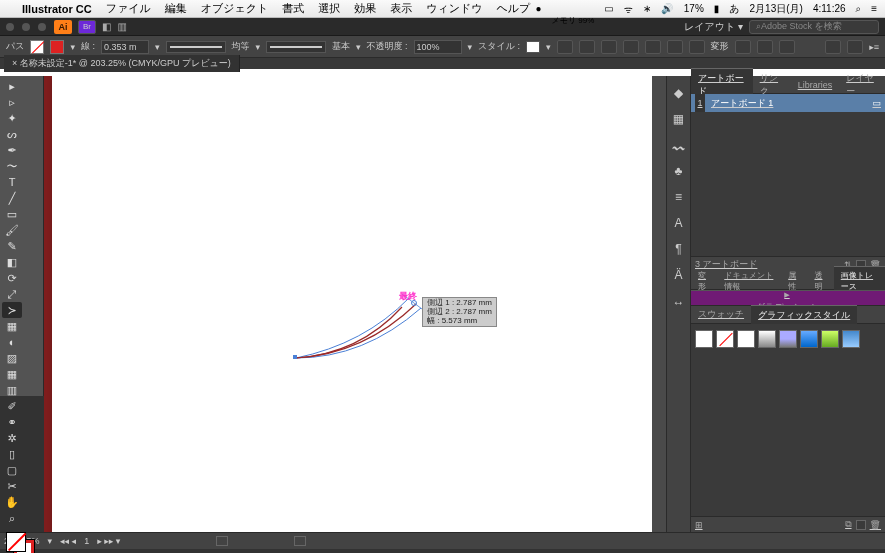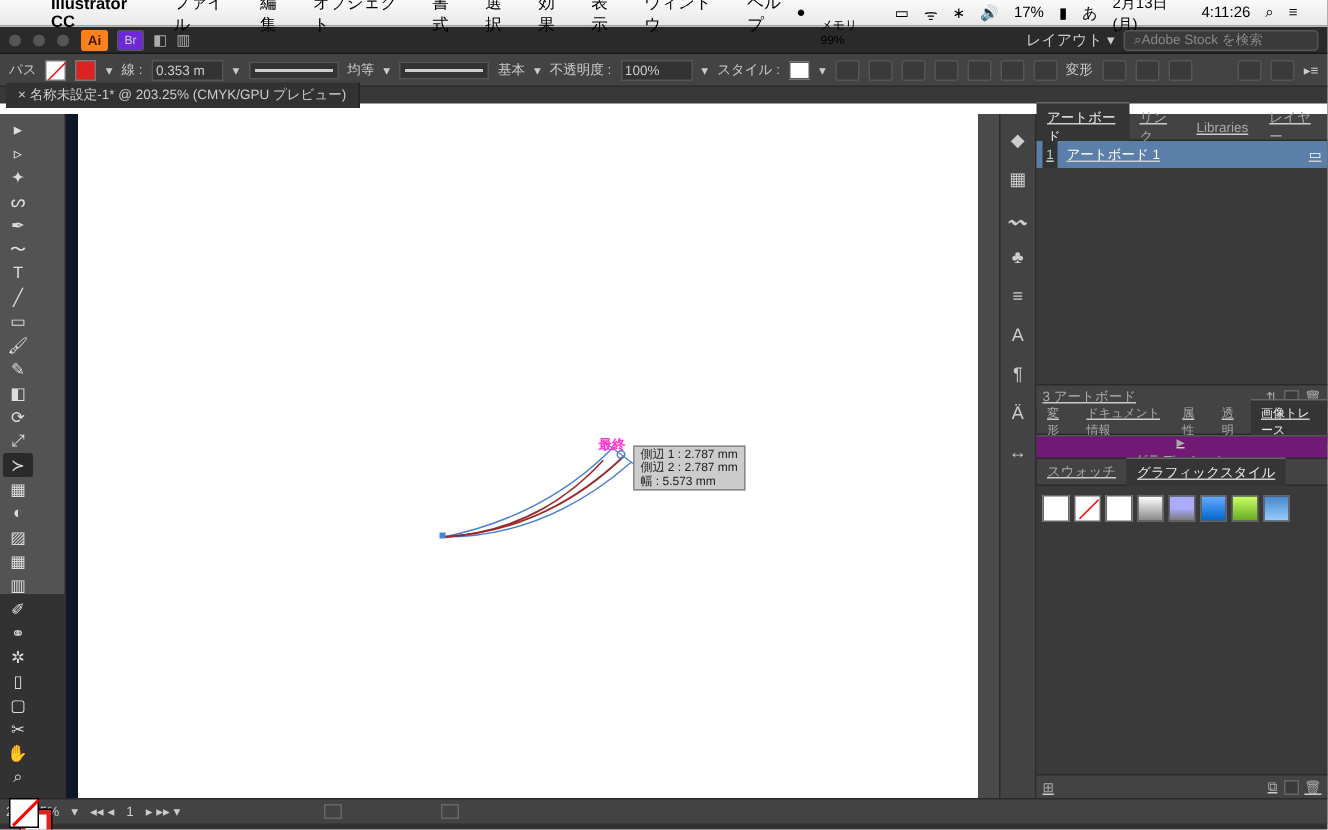--- a/index.html
+++ b/index.html
@@ -1,17 +1,17 @@
 <!DOCTYPE html>
 <html><head>
 <meta charset="utf-8">
 <style>
 * { margin: 0; padding: 0; box-sizing: border-box; font-family: "Hiragino Sans", sans-serif; }
 body { width: 885px; height: 553px; background: #323232; overflow: hidden; font-size: 10px; color: #ccc; }
-.menubar { height: 18px; background: linear-gradient(#fafafa,#e8e8e8); display: flex; align-items: center; padding: 0 20px; color: #000; font-size: 11px; border-bottom: 1px solid #bbb; }
+.menubar { height: 18px; background: linear-gradient(#fafafa,#e8e8e8); display: flex; align-items: center; padding: 0 8px; color: #000; font-size: 11px; border-bottom: 1px solid #bbb; }
 .menubar .left { display: flex; gap: 14px; align-items: center; }
 .menubar .right { margin-left: auto; display: flex; gap: 10px; align-items: center; font-size: 10px; }
 .menubar .apple { font-size: 13px; }
 .appbar { height: 18px; background: #2a2a2a; display: flex; align-items: center; padding: 0 6px; gap: 6px; border-bottom: 1px solid #1a1a1a; }
 .appbar .dot { width: 8px; height: 8px; border-radius: 50%; background: #555; margin-right: 2px; }
 .appbar .ai { background: #ff7f18; color: #3a1a00; width: 18px; height: 14px; display: flex; align-items: center; justify-content: center; font-weight: bold; border-radius: 2px; font-size: 9px; }
 .appbar .br { background: #6d28d9; border: 1px solid #555; width: 18px; height: 14px; display: flex; align-items: center; justify-content: center; font-size: 8px; border-radius: 2px; }
 .appbar .extras { display:flex; gap:6px; font-size:10px; color:#aaa; }
 .appbar .spacer { flex: 1; }
 .appbar .search { background: #3a3a3a; border: 1px solid #555; border-radius: 3px; padding: 1px 6px; font-size: 9px; color: #888; width: 130px; height: 14px; display: flex; align-items: center; }
@@ -28,21 +28,21 @@
 .tabrow { height: 18px; background: #383838; display: flex; align-items: center; padding: 0 4px; font-size: 9px; border-bottom: 7px solid #ffffff; }
 .tabrow .tab { padding: 2px 8px; background: #323232; border-right: 1px solid #222; color: #ccc; }
 .workarea { position: relative; height: 456px; display: flex; }
 .toolbox { width: 44px; background: #535353; display: flex; flex-wrap: wrap; align-content: flex-start; padding: 2px; gap: 0; border-right: 1px solid #2a2a2a; height: 320px; }
 .toolbox .t { width: 20px; height: 16px; display: flex; align-items: center; justify-content: center; color: #ddd; font-size: 11px; cursor: pointer; }
 .toolbox .t.active { background: #2a2a2a; border-radius: 2px; }
 .toolbox .swatches { position: relative; width: 38px; height: 34px; margin: 4px 2px; }
 .toolbox .swatches .front { position: absolute; top: 2px; left: 2px; width: 20px; height: 20px; background: #fff; border: 1px solid #000; }
 .toolbox .swatches .front::after { content:""; position:absolute; left:-2px; top:8px; width:24px; height:1.5px; background:red; transform:rotate(-45deg); }
 .toolbox .swatches .back { position: absolute; top: 10px; left: 10px; width: 20px; height: 20px; background: #fff; border: 3px solid #d22; outline: 1px solid #000; }
-.canvas-wrap { flex: 1; background: #0f172a; position: relative; overflow: hidden; }
+.canvas-wrap { flex: 1; background: #7f1d1d; position: relative; overflow: hidden; }
 .artboard { position: absolute; left: 8px; top: 0; width: 600px; height: 456px; background: #fff; box-shadow: 2px 2px 6px rgba(0,0,0,.4); }
 .scroll-v { position:absolute; right:0; top:0; width:14px; height:100%; background:#4a4a4a; }
 .path-svg { position: absolute; left: 0; top: 0; }
 .smart-label { position: absolute; left: 355px; top: 214px; color: #ff33cc; font-size: 9px; font-weight: bold; }
 .measure { position: absolute; left: 378px; top: 221px; background: #ccc; border: 1px solid #888; font-size: 8px; color: #222; padding: 1px 4px; line-height: 1.1; }
 .rstrip { width: 24px; background: #434343; display: flex; flex-direction: column; align-items: center; gap: 12px; padding-top: 10px; border-left: 1px solid #2a2a2a; }
 .rstrip div { width: 14px; height: 14px; color: #ccc; font-size: 12px; text-align: center; cursor: pointer; }
 .panels { width: 195px; background: #434343; display: flex; flex-direction: column; border-left: 1px solid #2a2a2a; text-decoration: underline; }
 .panelTabs { display: flex; font-size: 9px; border-bottom: 1px solid #2a2a2a; height: 18px; align-items: center; }
 .panelTabs span { padding: 3px 7px; color: #aaa; cursor: pointer; }

